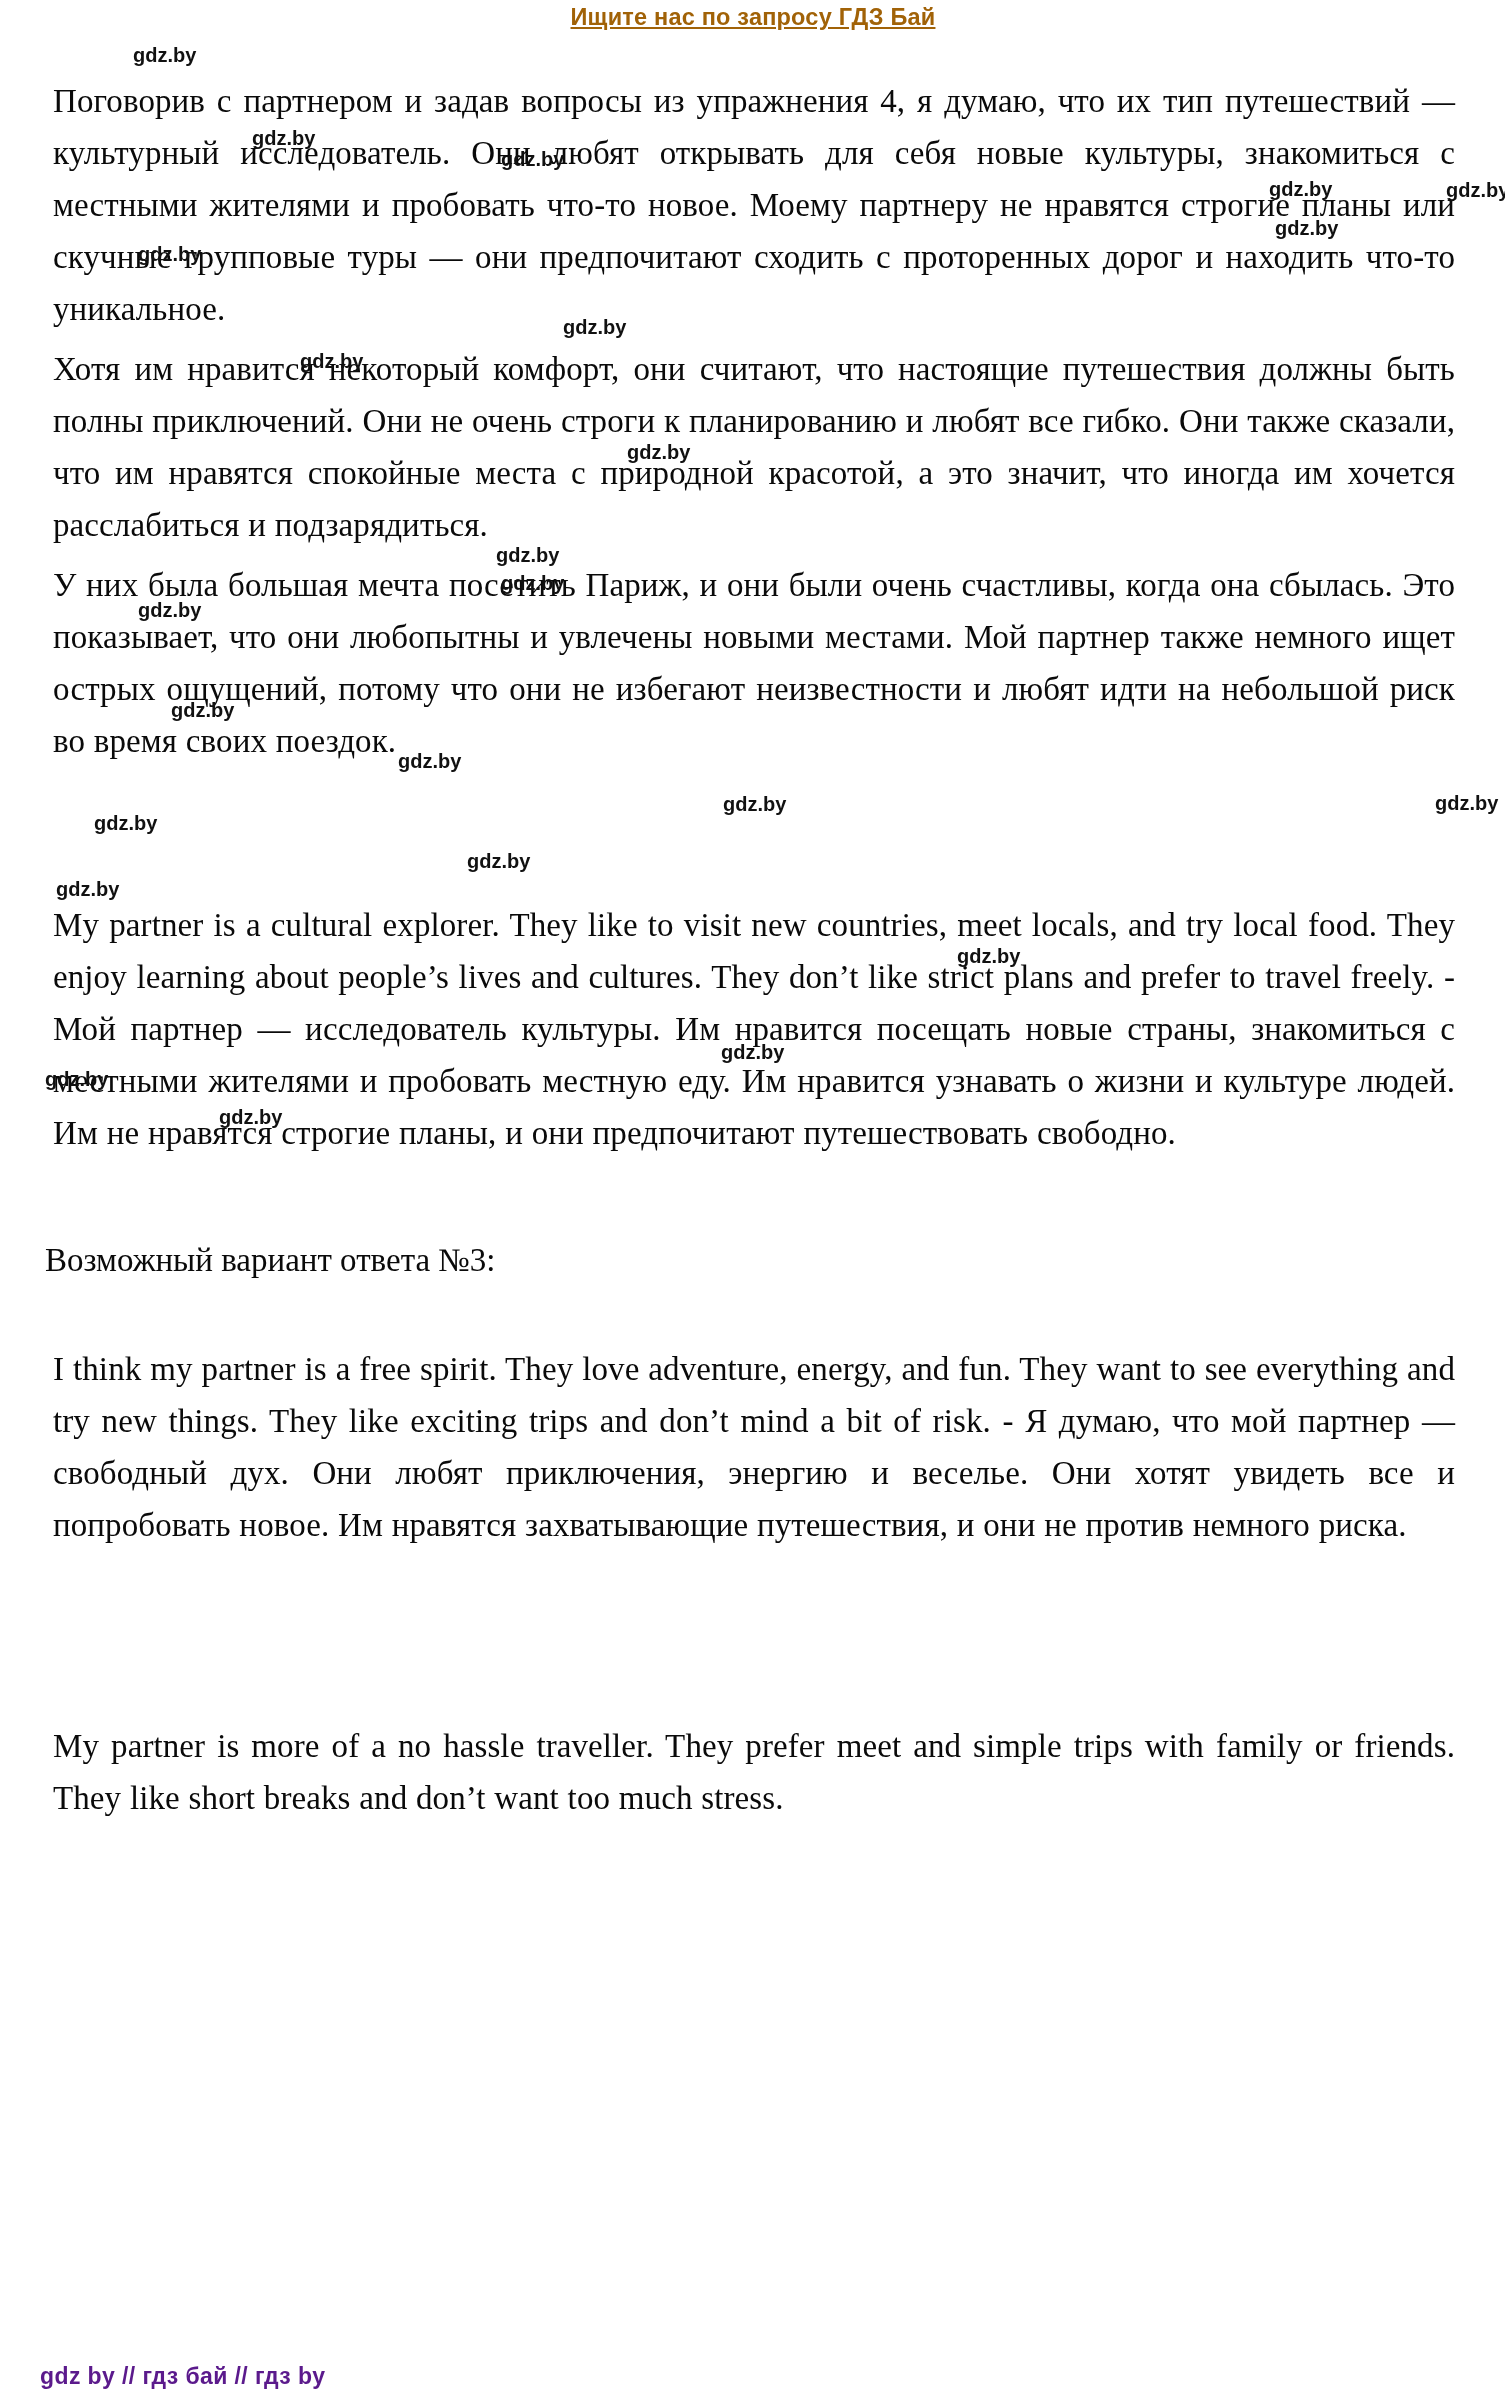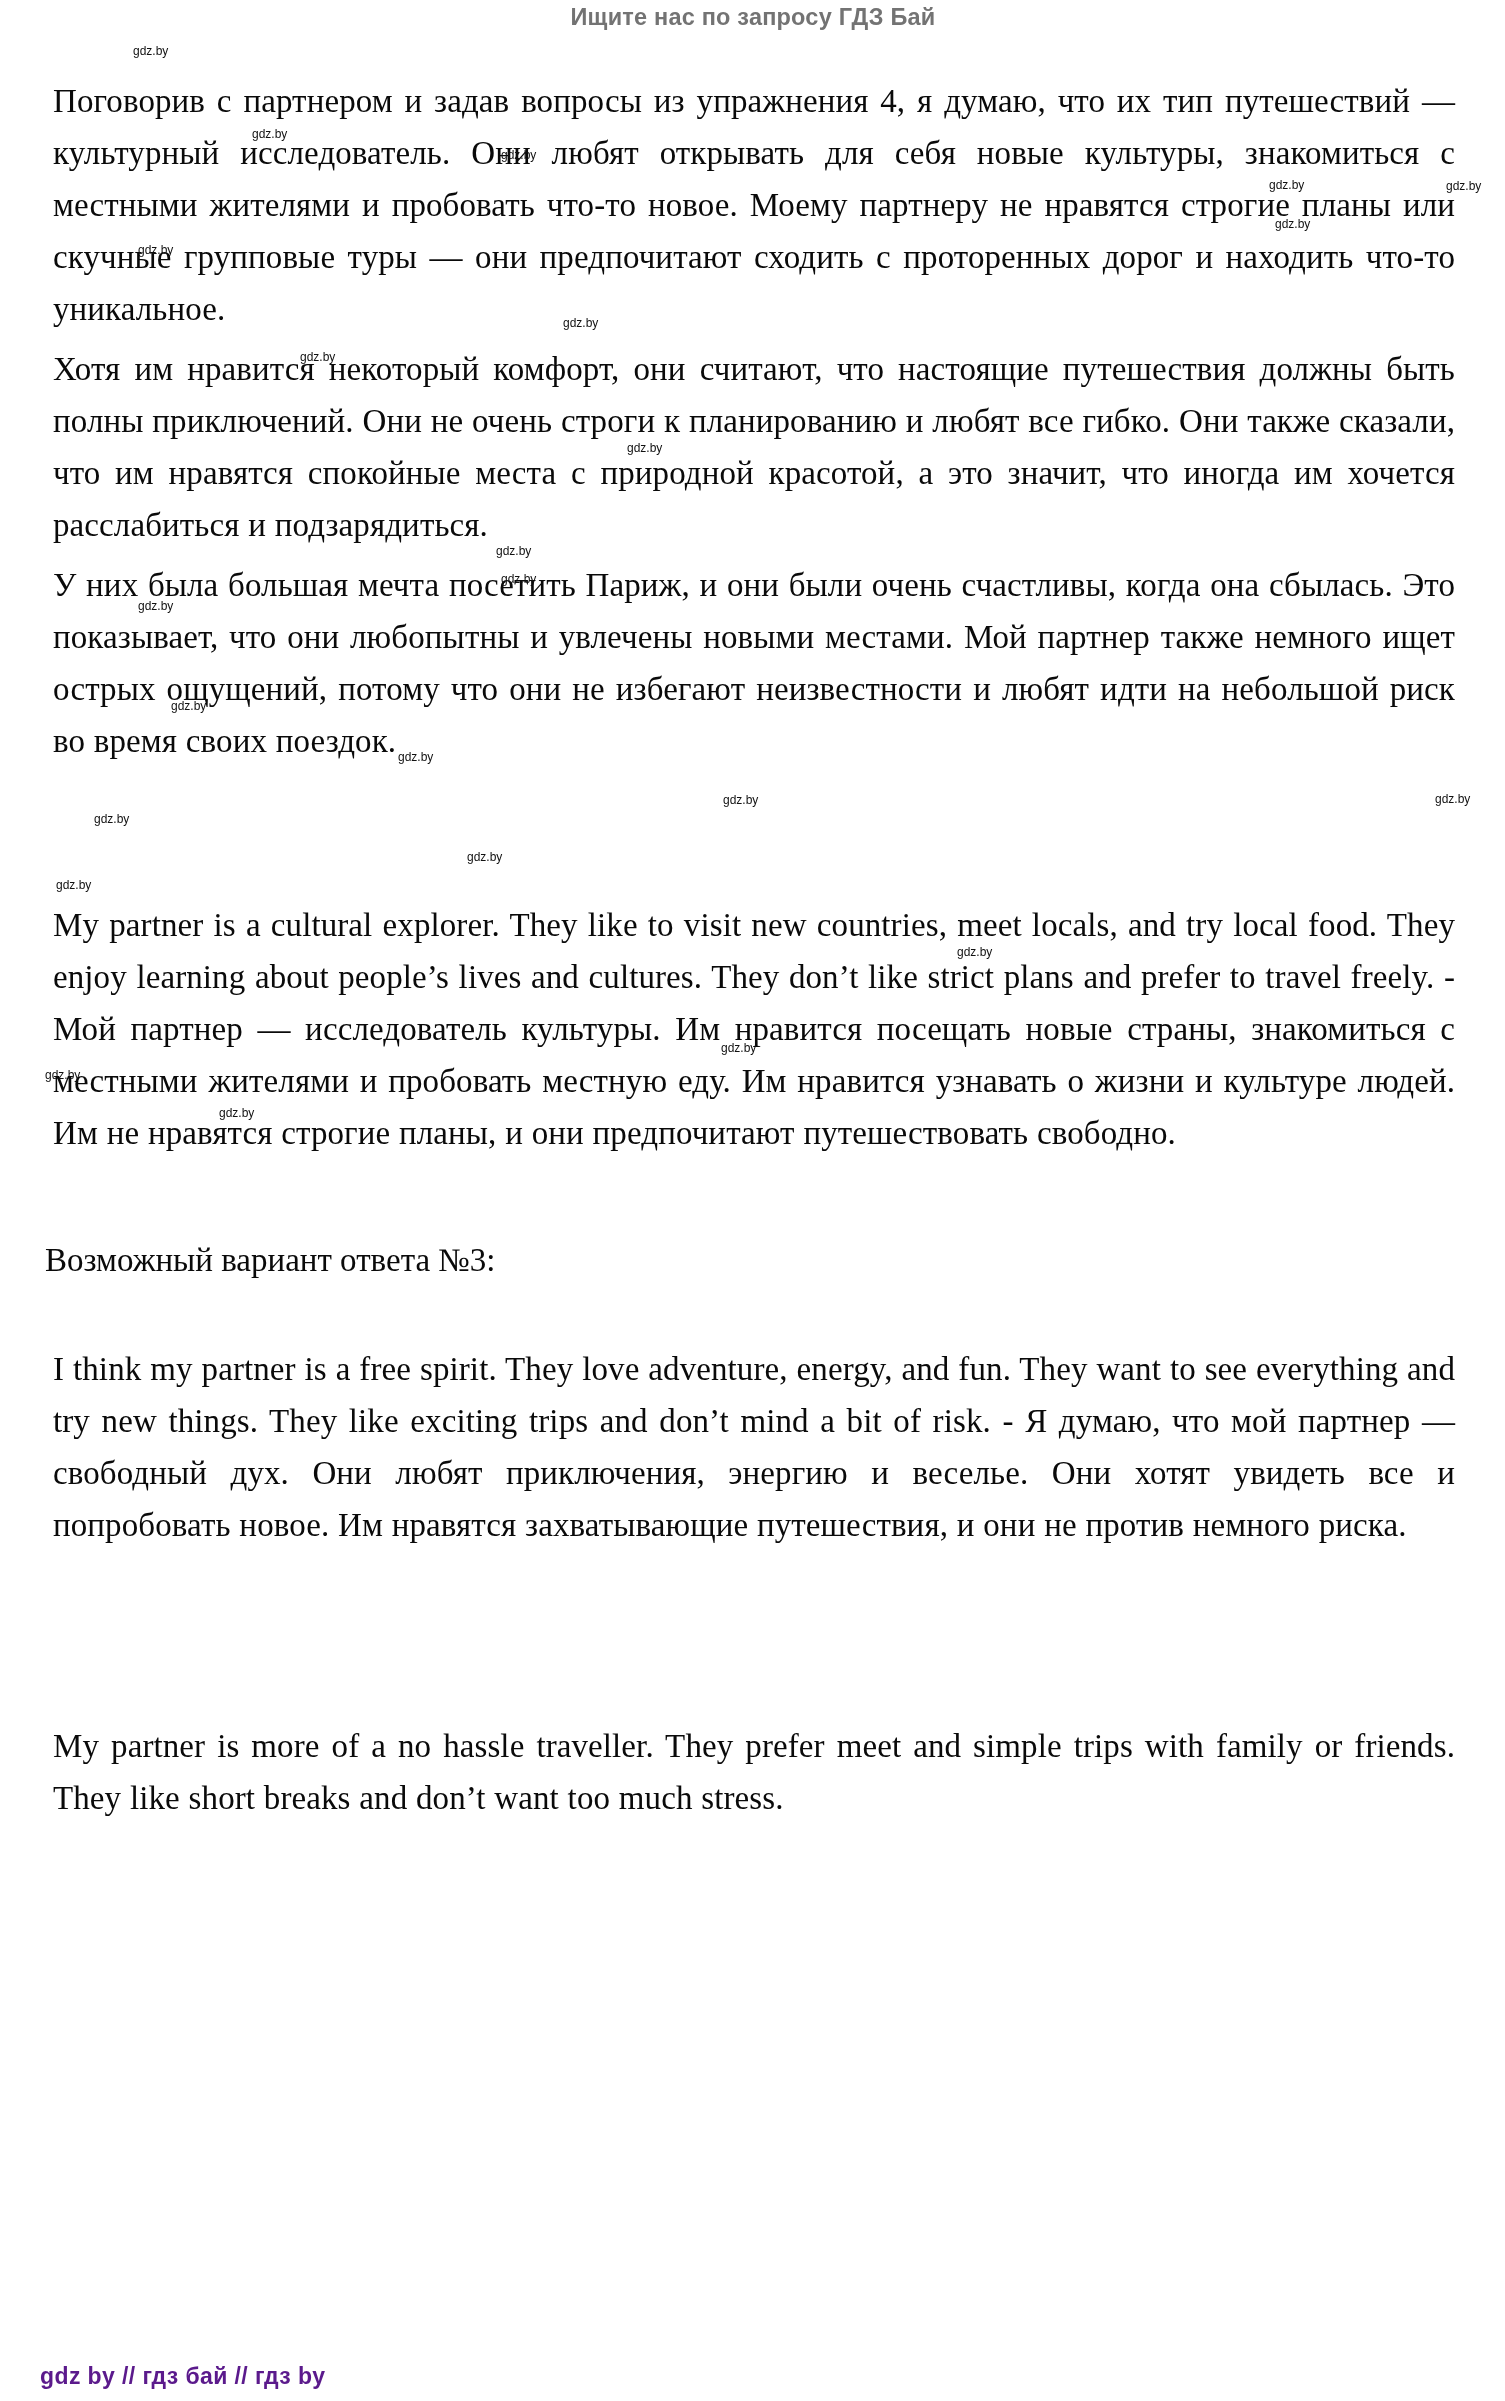--- a/index.html
+++ b/index.html
@@ -79,34 +79,34 @@
     color: #0a0a0a;
   }
   .gap-md { height: 49px; }
   .gap-lg { height: 67px; }
   .gap-xl { height: 86px; }
 
   
   .wm {
     position: absolute;
     font-family: "Liberation Sans", "DejaVu Sans", sans-serif;
-    font-size: 12px;
-    font-weight: 400;
+    font-size: 20px;
+    font-weight: 700;
     color: #111111;
     white-space: nowrap;
     pointer-events: none;
     line-height: 1;
   }
 </style>
 </head>
 <body>
 
 <div id="page">
 
-  <div class="site-header" style="color: #737373;">Ищите нас по запросу ГДЗ Бай</div>
+  <div class="site-header" style="color: #a16207; text-decoration: underline;">Ищите нас по запросу ГДЗ Бай</div>
 
   <div class="content">
 
     <p class="para">Поговорив с партнером и задав вопросы из упражнения 4, я думаю, что их тип путешествий — культурный исследователь. Они любят открывать для себя новые культуры, знакомиться с местными жителями и пробовать что-то новое. Моему партнеру не нравятся строгие планы или скучные групповые туры — они предпочитают сходить с проторенных дорог и находить что-то уникальное.</p>
 
     <p class="para">Хотя им нравится некоторый комфорт, они считают, что настоящие путешествия должны быть полны приключений. Они не очень строги к планированию и любят все гибко. Они также сказали, что им нравятся спокойные места с природной красотой, а это значит, что иногда им хочется расслабиться и подзарядиться.</p>
 
     <p class="para">У них была большая мечта посетить Париж, и они были очень счастливы, когда она сбылась. Это показывает, что они любопытны и увлечены новыми местами. Мой партнер также немного ищет острых ощущений, потому что они не избегают неизвестности и любят идти на небольшой риск во время своих поездок.</p>
 
 

